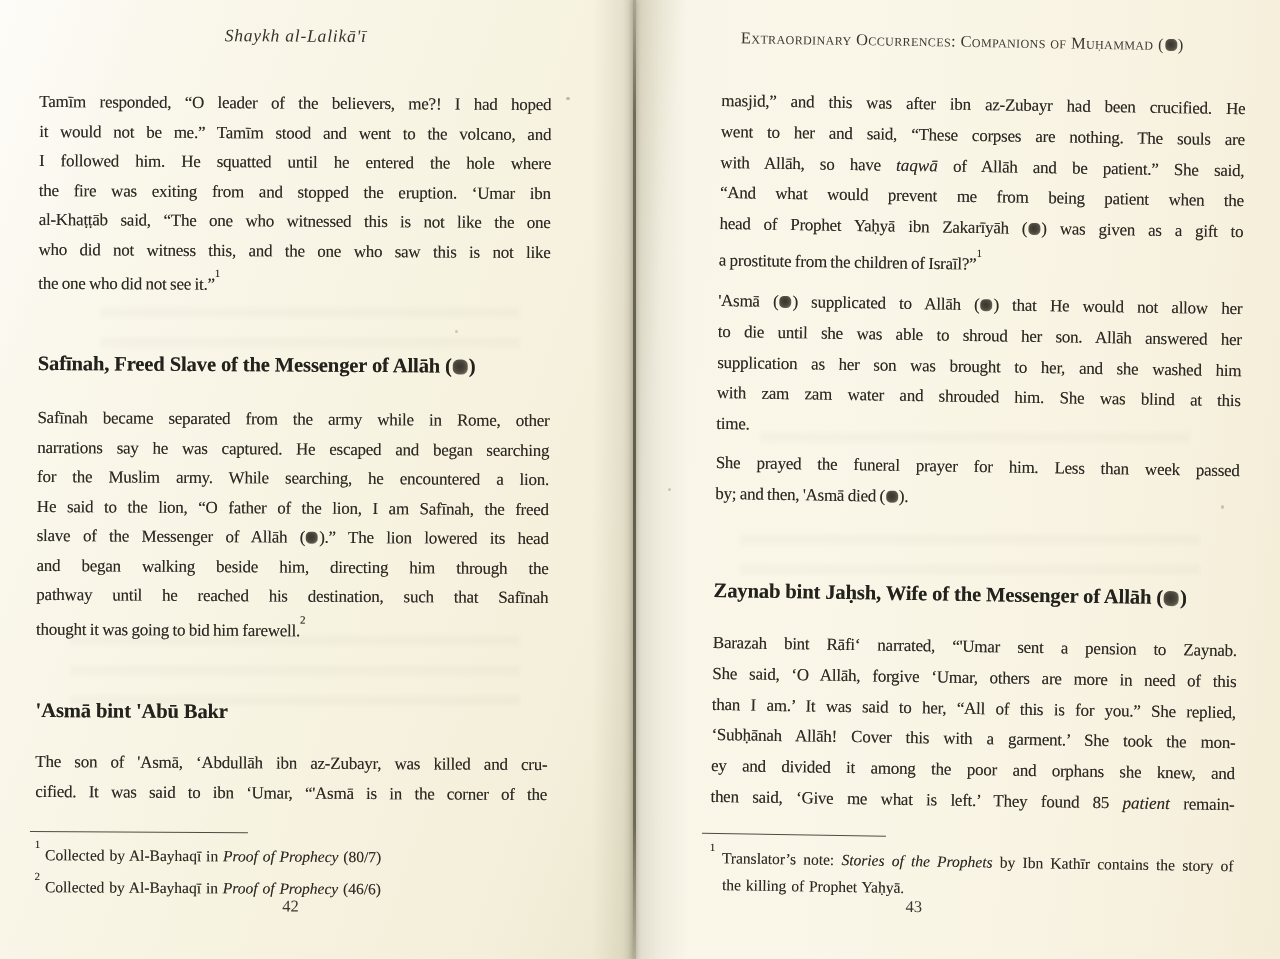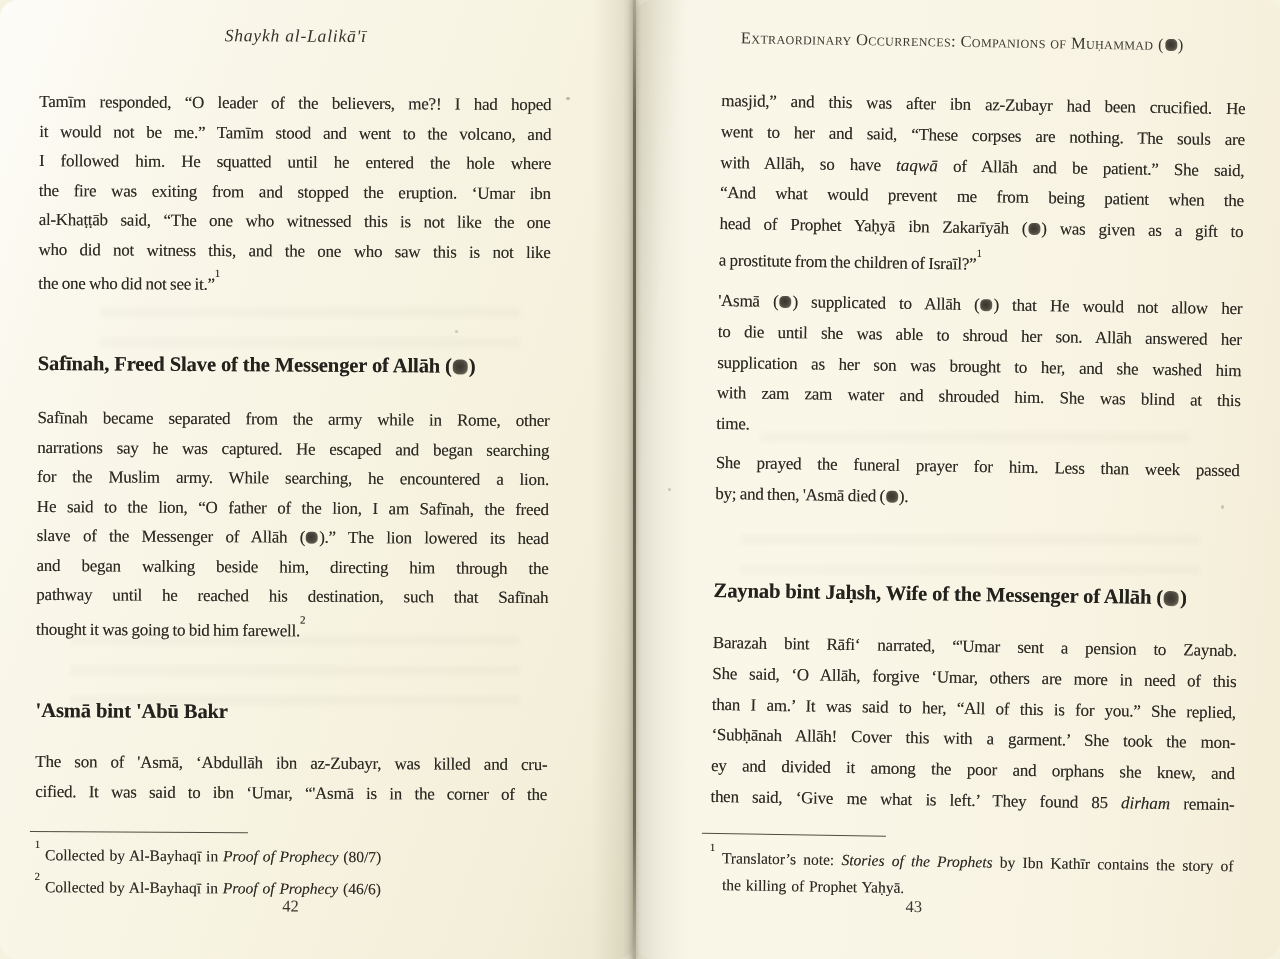--- a/index.html
+++ b/index.html
@@ -1,21 +1,21 @@
 <!DOCTYPE html>
 <html><head>
 <meta charset="utf-8">
 <style>
   html,body{margin:0;padding:0;}
   body{
     width:1280px;height:959px;overflow:hidden;position:relative;
     background:#f6f2e0;
     font-family:"Liberation Serif","DejaVu Serif",serif;
   }
-  .page{position:absolute;top:0;height:959px;overflow:hidden;border-radius:18px;}
+  .page{position:absolute;top:0;height:959px;overflow:hidden;}
   #page-left{left:0;width:635px;
     background:linear-gradient(110deg,#fdfcf8 0%,#faf7ec 18%,#f8f4e3 48%,#f4efda 85%,#ece7cf 100%);
   }
   #page-right{left:635px;width:645px;
     background:linear-gradient(95deg,#ece7d2 0%,#f9f6e9 7%,#faf6e7 38%,#f7f2e0 78%,#f3edd7 100%);
     text-decoration:underline;
   }
   
   #gutter-shade-left{position:absolute;left:592px;top:0;width:41px;height:959px;
     background:linear-gradient(to right,rgba(130,126,98,0) 0%,rgba(120,116,88,.14) 75%,rgba(95,92,70,.28) 100%);}
@@ -175,21 +175,21 @@
         </div>
         <div class="block type-heading b-r-head1">
           <div class="hline">Zaynab bint Jaḥsh, Wife of the Messenger of Allāh (<span class="pbuh lg"></span>)</div>
         </div>
         <div class="block type-para b-r-para4">
           <div class="line">Barazah bint Rāfi‘ narrated, “'Umar sent a pension to Zaynab.</div>
           <div class="line">She said, ‘O Allāh, forgive ‘Umar, others are more in need of this</div>
           <div class="line">than I am.’ It was said to her, “All of this is for you.” She replied,</div>
           <div class="line">‘Subḥānah Allāh! Cover this with a garment.’ She took the mon-</div>
           <div class="line">ey and divided it among the poor and orphans she knew, and</div>
-          <div class="line">then said, ‘Give me what is left.’ They found 85 <i>dirham</i> remain-</div>
+          <div class="line">then said, ‘Give me what is left.’ They found 85 <i>patient</i> remain-</div>
         </div>
         <div class="block type-rule b-r-rule"></div>
         <div class="block type-footnote b-r-fn">
           <div class="line"><sup>1</sup> Translator’s note: <i>Stories of the Prophets</i> by Ibn Kathīr contains the story of</div>
           <div class="line end indent">the killing of Prophet Yaḥyā.</div>
         </div>
       </div>
     <div class="pagenum">43</div>
   </div>
 </div>

